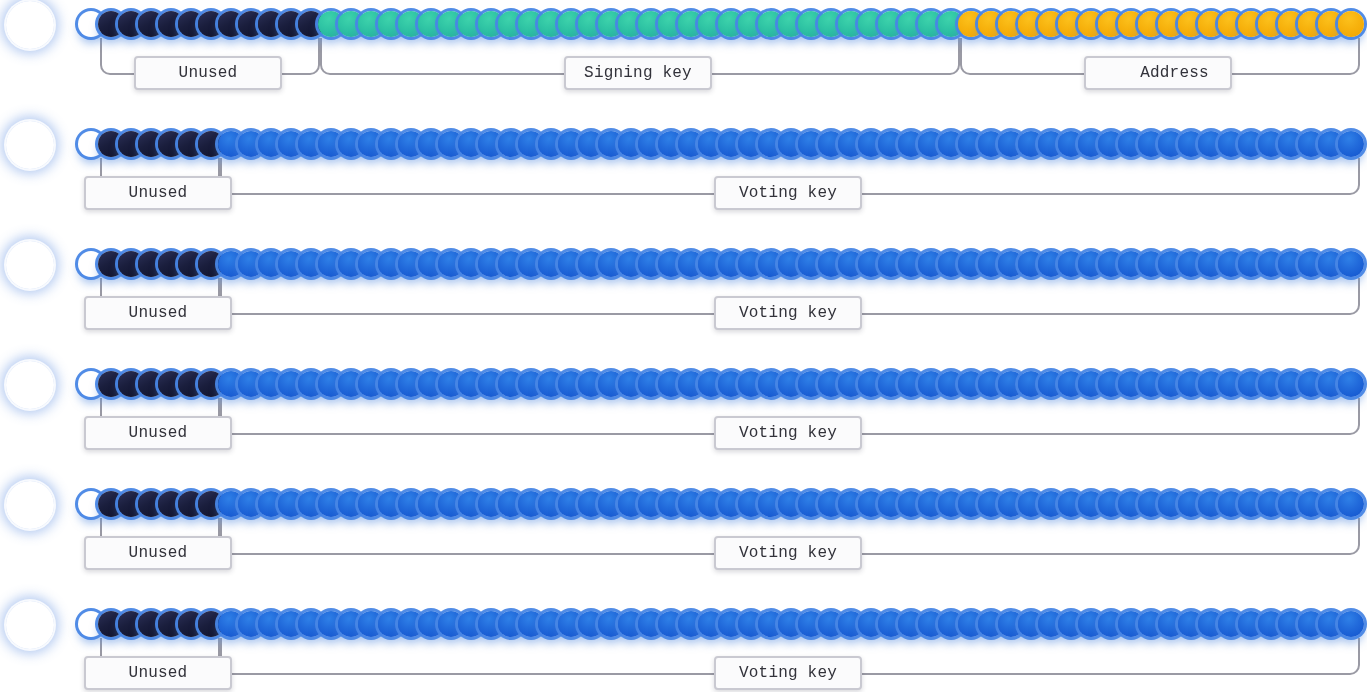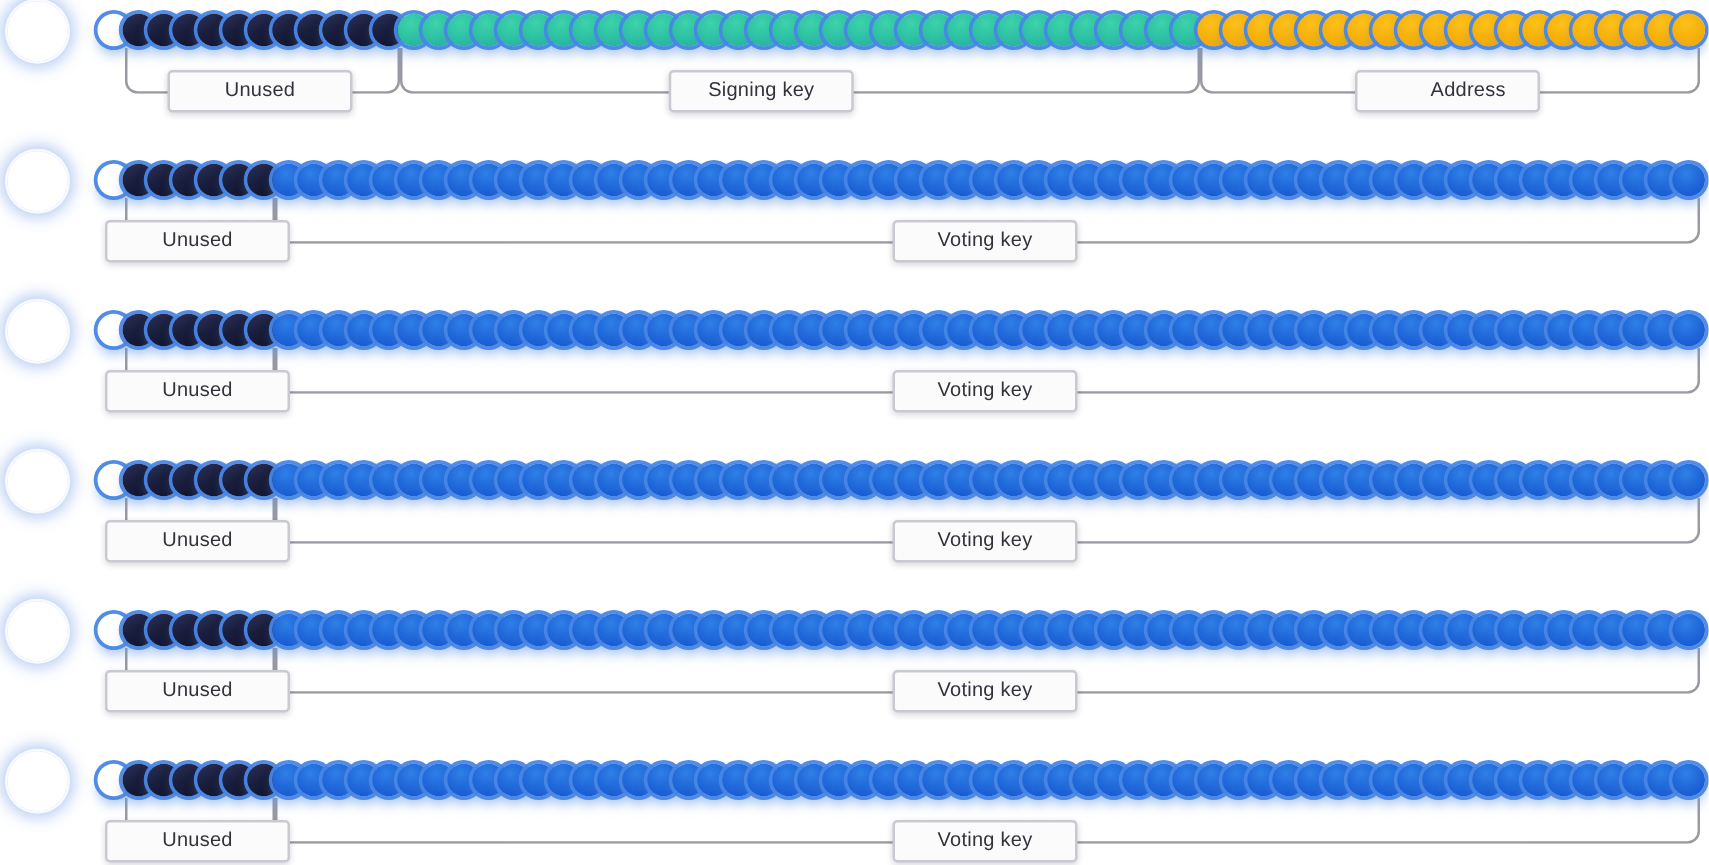--- a/index.html
+++ b/index.html
@@ -1,20 +1,20 @@
 <!DOCTYPE html>
 <html><head>
 <meta charset="utf-8">
 <style>
   html,body{margin:0;padding:0;background:#ffffff;}
   body{
     width:1367px;height:692px;position:relative;overflow:hidden;
     font-family:"Liberation Sans", sans-serif;
   }
-  .row{position:absolute;left:0;width:1088px;height:100px;}
+  .row{position:absolute;left:0;width:1088px;height:100px;font-family:Liberation Mono, monospace;}
   .badge{
     position:absolute;left:6px;top:-7px;width:48px;height:48px;border-radius:50%;
     background:radial-gradient(circle at 62% 28%, #358d0 0%, #2b7de4 8%, #1d63d2 55%, #1150c0 100%);
     color:#ffffff;font-size:20px;font-weight:600;
     display:flex;align-items:center;justify-content:center;
     box-shadow:0 0 0 2px rgba(255,255,255,0.85), 0 0 12px 5px rgba(90,140,225,0.45);
   }
   .strip{
     position:absolute;left:78px;top:3px;height:26px;display:flex;z-index:3;
   }
@@ -44,21 +44,21 @@
 </style>
 </head>
 <body>
 
 <div id="diagram">
     <div class="row" style="top: 8px;">
       <div class="badge">1</div>
       <div class="bracket" style="left: 100px; width: 216px;"></div>
       <div class="seg-label" style="left: 134px;">Unused</div>
       <div class="bracket" style="left: 320px; width: 636px;"></div>
-      <div class="seg-label" style="left: 535px;">Signing key</div>
+      <div class="seg-label" style="left: 564px;">Signing key</div>
       <div class="bracket" style="left: 960px; width: 396px;"></div>
       <div class="seg-label" style="left: 1084px; padding-left: 33px;">Address</div>
       <div class="strip">
         <span class="dot white"></span>
         <span class="dot navy"></span>
         <span class="dot navy"></span>
         <span class="dot navy"></span>
         <span class="dot navy"></span>
         <span class="dot navy"></span>
         <span class="dot navy"></span>

